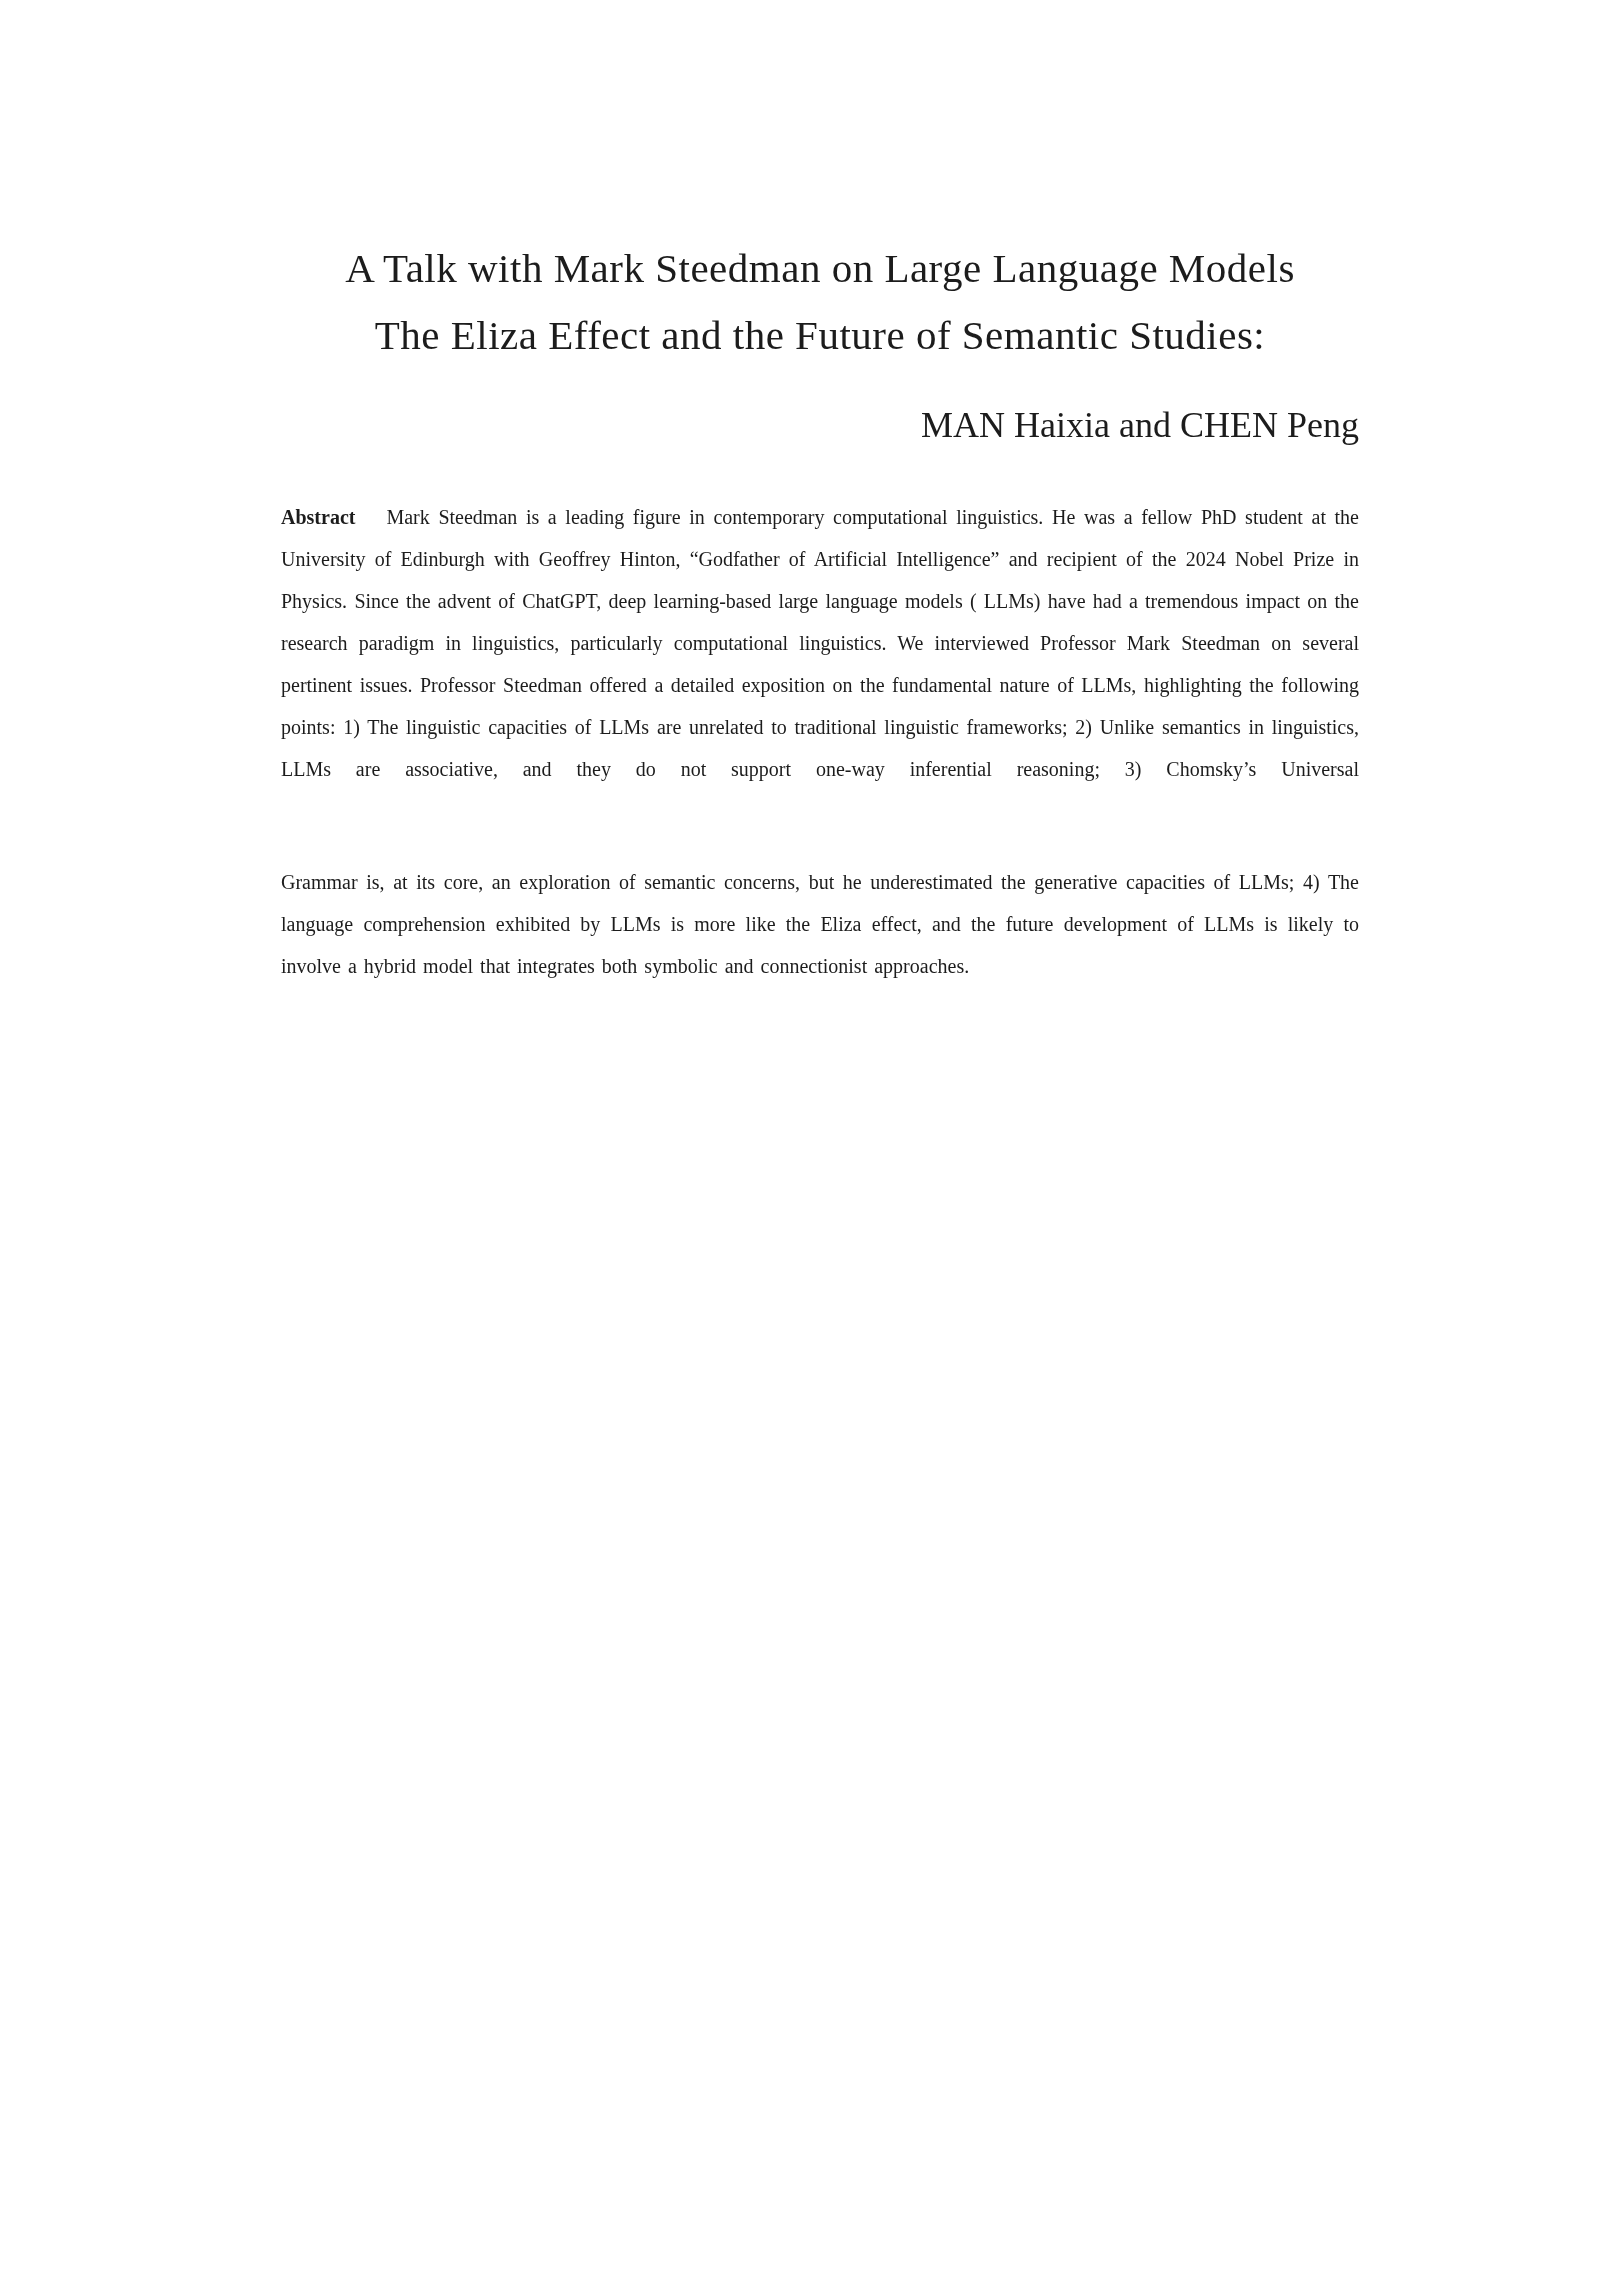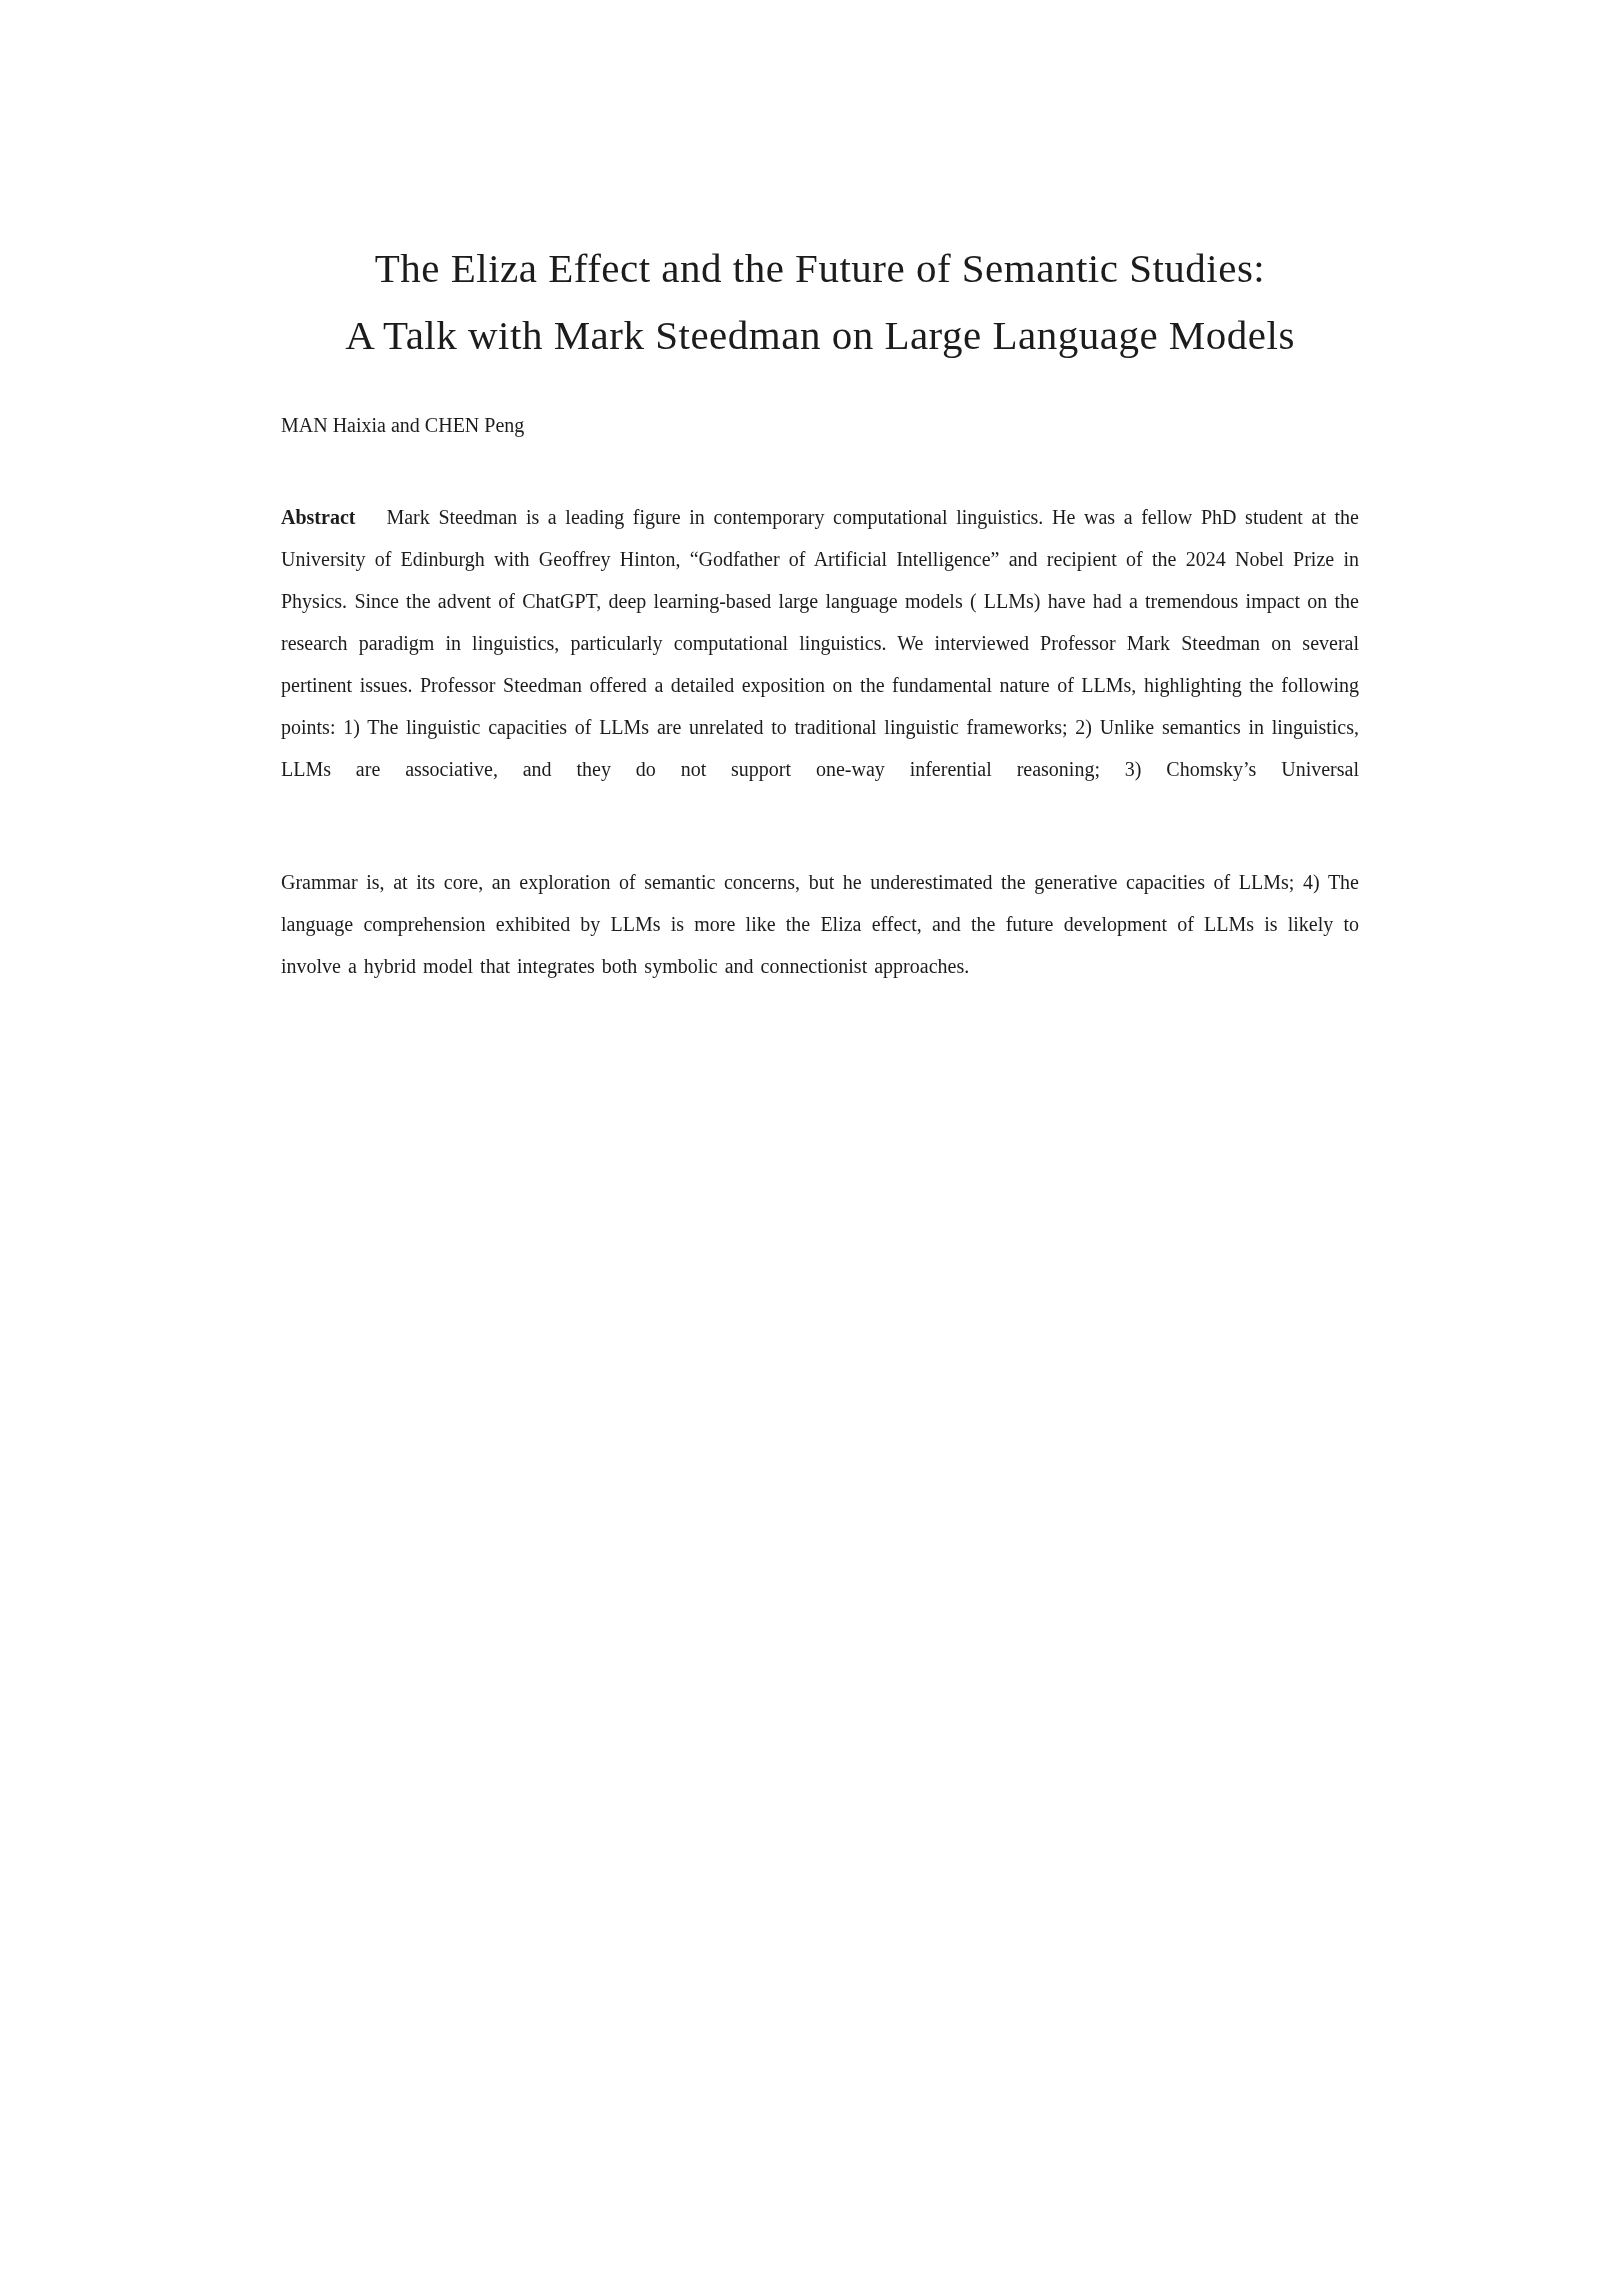--- a/index.html
+++ b/index.html
@@ -29,23 +29,23 @@
     font-weight: normal;
     line-height: 67px;
     text-align: center;
     letter-spacing: 0.5px;
   }
   .title .tline {
     display: block;
   }
   .authors {
     margin-top: 37px;
-    font-size: 20px;
+    font-size: 36px;
     line-height: 39px;
-    text-align: left;
+    text-align: right;
   }
   .body-par {
     margin: 0;
     font-size: 20px;
     line-height: 42px;
     text-align: justify;
     word-spacing: 2px;
   }
   .abstract-par {
     margin-top: 51px;
@@ -60,22 +60,22 @@
     margin-right: 31px;
   }
 </style>
 </head>
 <body>
 
 <div class="page">
   <div class="content">
 
     <h1 class="title">
+      <span class="tline">A Talk with Mark Steedman on Large Language Models</span>
       <span class="tline">The Eliza Effect and the Future of Semantic Studies:</span>
-      <span class="tline">A Talk with Mark Steedman on Large Language Models</span>
     </h1>
 
     <div class="authors">MAN Haixia and CHEN Peng</div>
 
     <p class="body-par abstract-par"><b class="inline-label">Abstract</b><span>Mark Steedman is a leading figure in contemporary computational linguistics. He was a fellow PhD student at the University of Edinburgh with Geoffrey Hinton, “Godfather of Artificial Intelligence” and recipient of the 2024 Nobel Prize in Physics. Since the advent of ChatGPT, deep learning-based large language models ( LLMs) have had a tremendous impact on the research paradigm in linguistics, particularly computational linguistics. We interviewed Professor Mark Steedman on several pertinent issues. Professor Steedman offered a detailed exposition on the fundamental nature of LLMs, highlighting the following points: 1) The linguistic capacities of LLMs are unrelated to traditional linguistic frameworks; 2) Unlike semantics in linguistics, LLMs are associative, and they do not support one-way inferential reasoning; 3) Chomsky’s Universal</span></p>
 
     <p class="body-par continued-par"><span>Grammar is, at its core, an exploration of semantic concerns, but he underestimated the generative capacities of LLMs; 4) The language comprehension exhibited by LLMs is more like the Eliza effect, and the future development of LLMs is likely to involve a hybrid model that integrates both symbolic and connectionist approaches.</span></p>
 
 
   </div>

